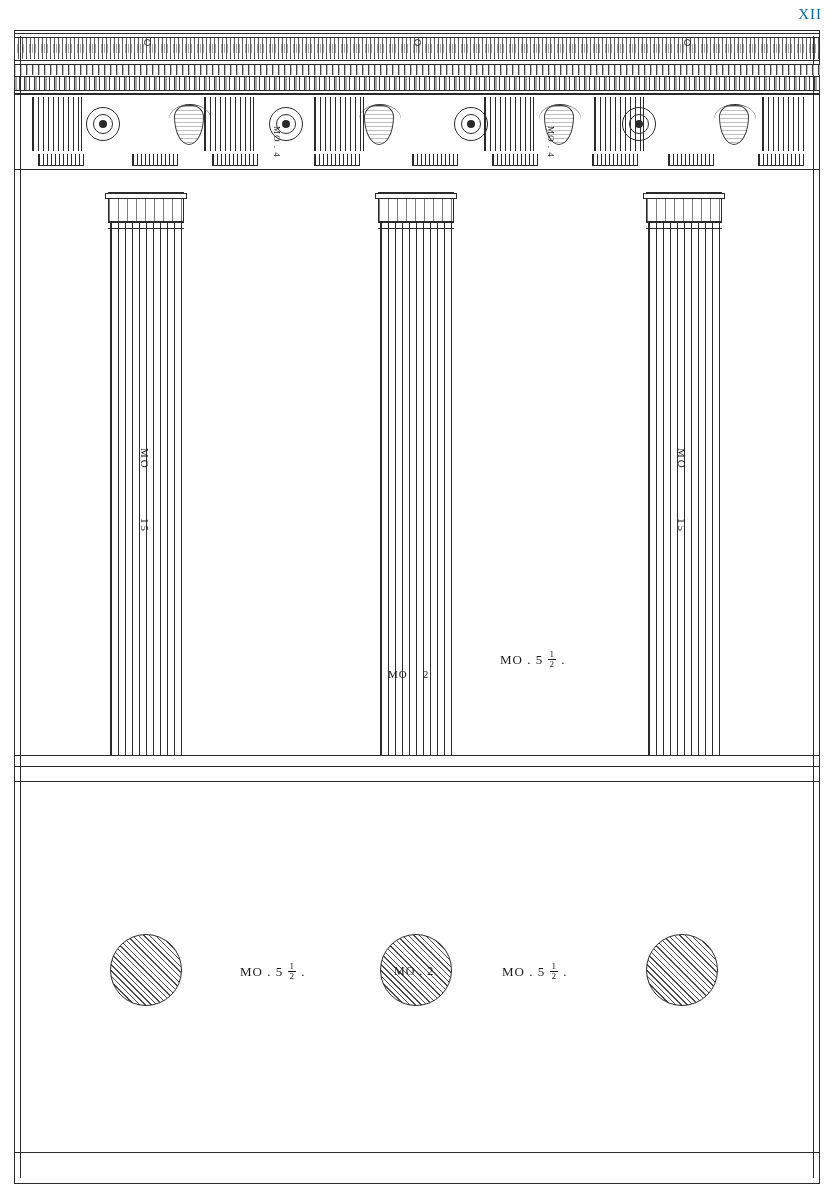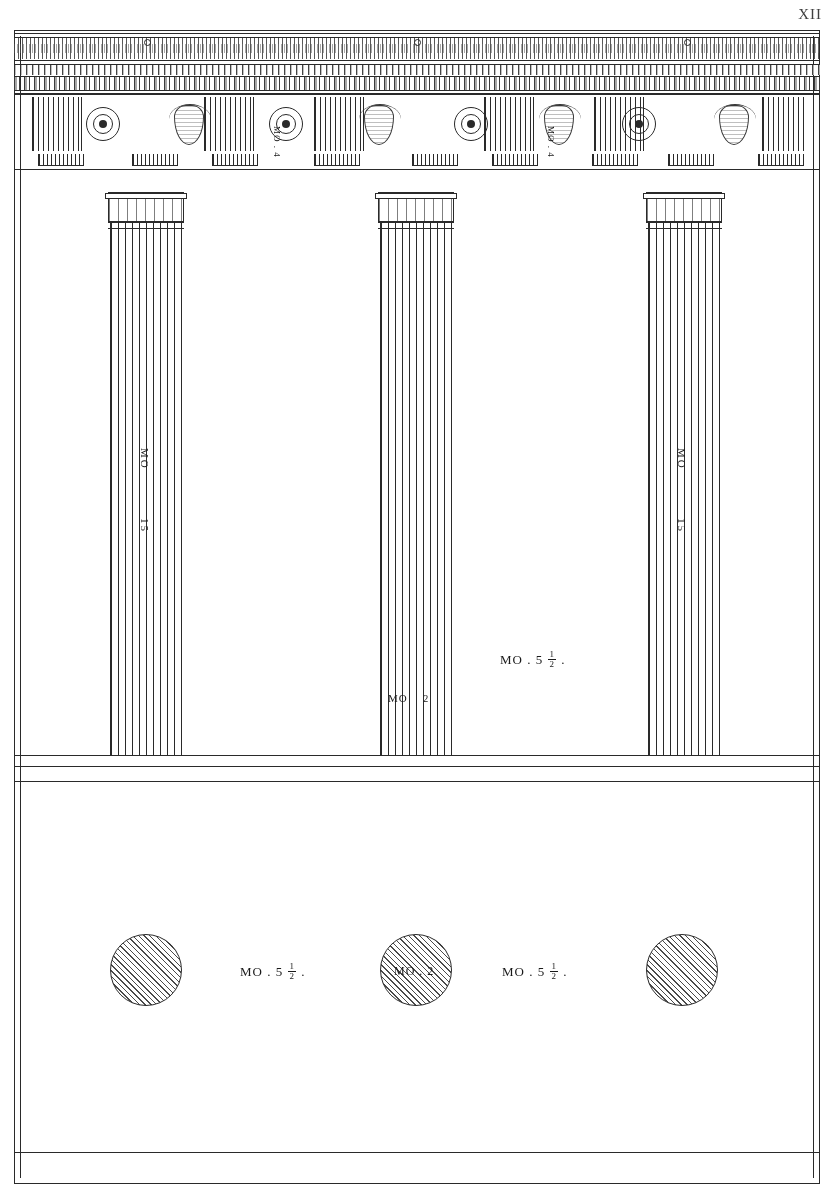--- a/index.html
+++ b/index.html
@@ -24,21 +24,21 @@
   }
 
   
   .plate-number {
     position: absolute;
     right: 16px;
     top: 6px;
     font-size: 15px;
     letter-spacing: 1px;
     font-family: "Liberation Serif", serif;
-    color: #404040;
+    color: #0369a1;
   }
 
   
   .frame {
     position: absolute;
     left: 14px;
     top: 30px;
     width: 806px;
     height: 1154px;
     border: 1.2px solid #2a2a2a;
@@ -400,21 +400,21 @@
     <span>MO</span>
     <span>.</span>
     <span>5</span>
     <span class="frac">
       <span class="num">1</span>
       <span class="den">2</span>
     </span>
     <span>.</span>
   </div>
 
-  <div class="measure measure-small" style="left:388px; top:692px;">
+  <div class="measure measure-small" style="left:388px; top:668px;">
     <span>MO</span>
     <span style="display:inline-block;width:8px"></span>
     <span style="font-size:10px">2</span>
   </div>
 
   <div class="base-rules b1"></div>
   <div class="base-rules b2"></div>
   <div class="base-rules b3"></div>
   <div class="base-rules b4"></div>
 

